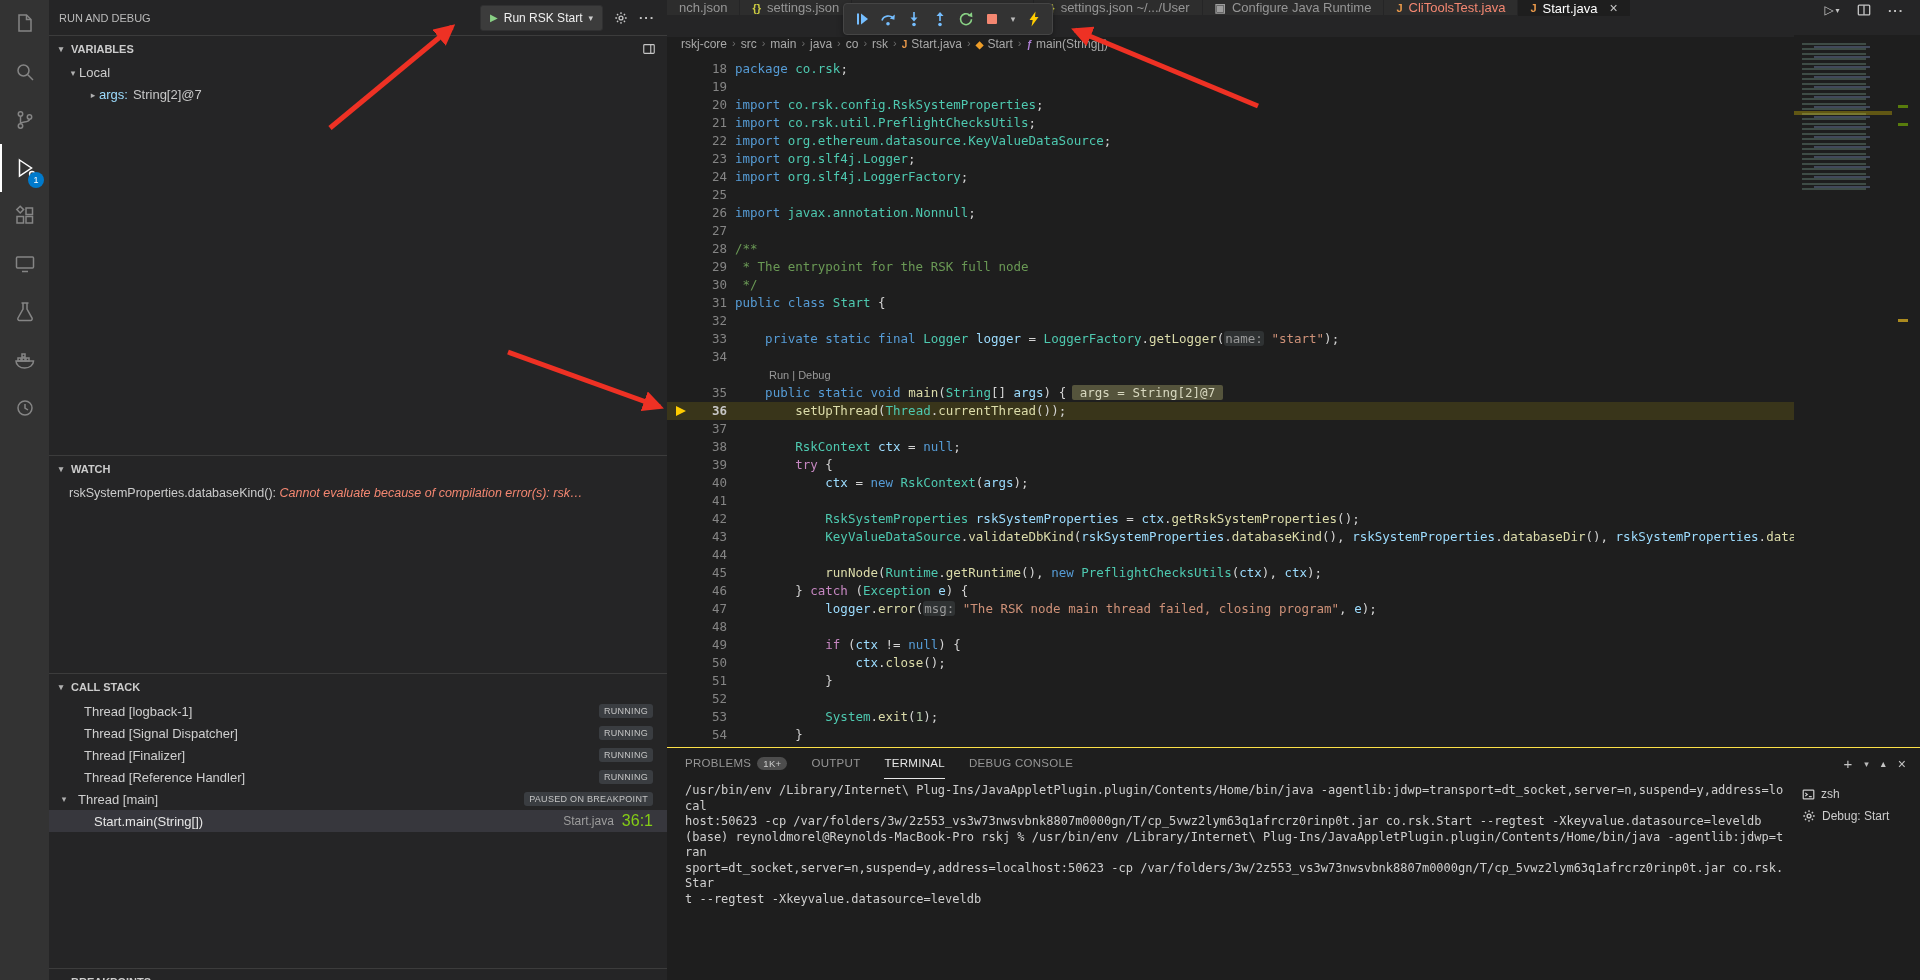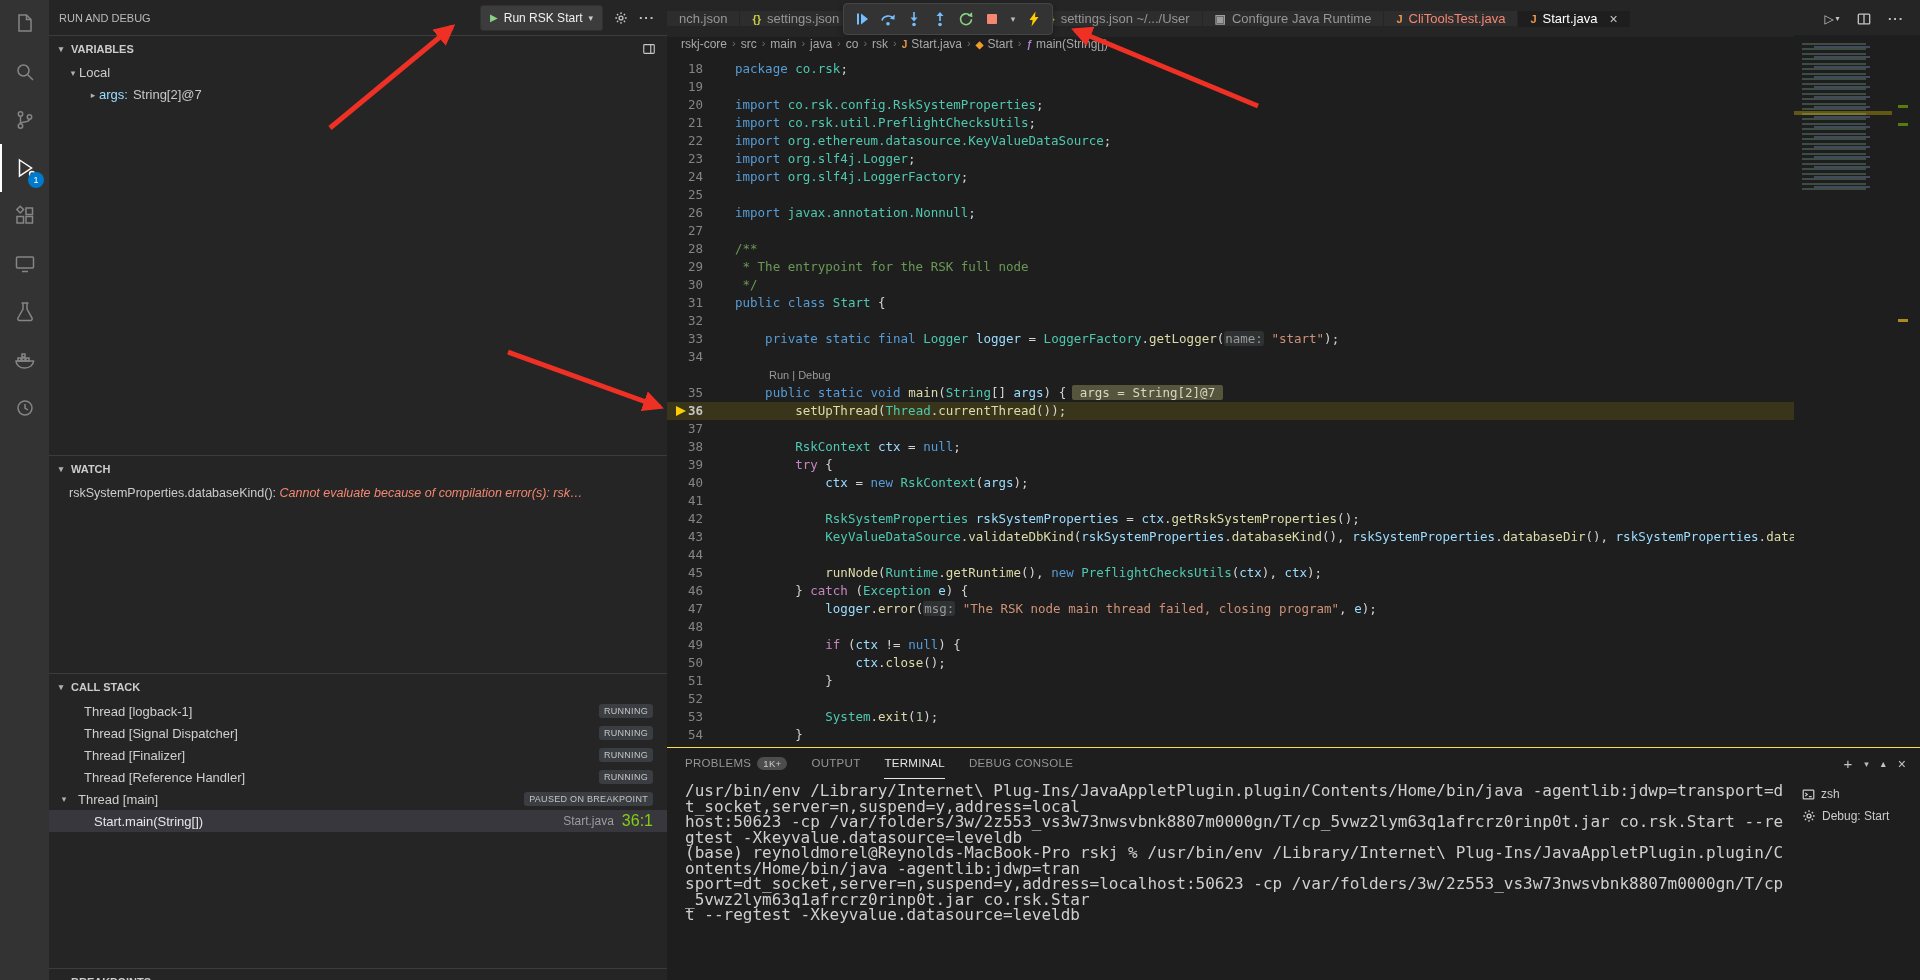--- a/index.html
+++ b/index.html
@@ -49,21 +49,21 @@
   .stack-row.expanded{padding-left:9px;}
   .stack-row.frame{padding-left:37px;background:#37373d;color:#e7e7e7;}
   .stack-label{white-space:nowrap;overflow:hidden;margin-left:8px;}
   .stack-right{margin-left:auto;display:flex;align-items:center;gap:8px;}
   .run-badge{background:#3a3d41;color:#c5c5c5;font-size:9px;border-radius:3px;padding:2px 5px;letter-spacing:.3px;white-space:nowrap;}
   .frame-file{color:#9d9d9d;font-size:12px;}
   .frame-line{color:#84cc16;font-size:16px;}
 
   
   .editor{position:absolute;left:667px;top:0;right:0;height:747px;background:#1e1e1e;overflow:hidden;}
-  .tabbar{height:37px;background:#252526;display:flex;align-items:center;position:relative;overflow:hidden;}
+  .tabbar{height:37px;background:#252526;display:flex;align-items:flex-start;position:relative;overflow:hidden;}
   .tab{display:flex;align-items:center;gap:6px;padding:0 12px;background:#2d2d2d;color:#969696;
        font-size:13px;border-right:1px solid #252526;white-space:nowrap;cursor:pointer;flex:none;}
   .tab.active{background:#1e1e1e;color:#ffffff;}
   .tab.error .tlabel{color:#f48771;}
   .ticon{font-size:11px;font-weight:bold;}
   .ticon.json{color:#cbcb41;}
   .ticon.java{color:#e8984a;}
   .ticon.rt{color:#9d9d9d;font-size:12px;}
   .tclose{margin-left:6px;color:#c5c5c5;font-size:14px;}
   .editor-actions{margin-left:auto;display:flex;align-items:center;gap:12px;padding:0 14px;color:#c5c5c5;flex:none;}
@@ -83,21 +83,21 @@
   .bc-ico.java{color:#e8984a;}
   .bc-ico.cls{color:#ee9d28;}
   .bc-ico.mth{color:#b180d7;font-style:italic;}
 
   .code{position:absolute;top:58px;left:0;right:126px;bottom:0;overflow:hidden;padding-top:2px;}
   .code-line{display:flex;height:18px;line-height:18px;font-family:"DejaVu Sans Mono",monospace;
              font-size:12.5px;white-space:pre;position:relative;}
   .code-line.current{background:rgba(255,222,0,0.12);}
   .gutter{width:68px;flex:none;position:relative;color:#858585;}
   .current .gutter{color:#c6c6c6;font-weight:bold;}
-  .lnum{position:absolute;right:32px;}
+  .lnum{position:absolute;right:8px;}
   .cur-arrow{position:absolute;left:9px;top:4px;width:0;height:0;border-left:10px solid #ffcc00;
              border-top:5px solid transparent;border-bottom:5px solid transparent;}
   .ltext{flex:1;color:#d4d4d4;overflow:hidden;}
   .codelens{color:#999999;font-family:"Liberation Sans",sans-serif;font-size:11px;margin-left:34px;cursor:pointer;}
   .inline-value{background:#55543c;color:#d8d8c0;border-radius:2px;margin-left:6px;}
   .tk-kw{color:#569cd6;} .tk-ctrl{color:#c586c0;} .tk-type{color:#4ec9b0;} .tk-ns{color:#4ec9b0;}
   .tk-fn{color:#dcdcaa;} .tk-str{color:#ce9178;} .tk-cmt{color:#6a9955;} .tk-var{color:#9cdcfe;}
   .tk-txt{color:#d4d4d4;} .tk-num{color:#b5cea8;}
   .tk-hint{color:#999999;background:#2f3233;border-radius:3px;padding:0 1px;}
 
@@ -114,21 +114,21 @@
   
   .panel{position:absolute;left:667px;right:0;top:747px;bottom:0;background:#1e1e1e;border-top:1px solid #fde047;}
   .panel-tabs{height:31px;display:flex;align-items:center;gap:24px;padding-left:18px;position:relative;}
   .ptab{height:100%;display:flex;align-items:center;gap:6px;font-size:11.5px;color:#969696;cursor:pointer;
         border-bottom:1px solid transparent;box-sizing:border-box;letter-spacing:.3px;}
   .ptab.active{color:#e7e7e7;border-bottom-color:#e7e7e7;}
   .pbadge{background:#4d4d4d;color:#cccccc;font-size:9.5px;border-radius:9px;padding:1px 6px;}
   .panel-actions{position:absolute;right:14px;top:0;height:31px;display:flex;align-items:center;gap:12px;color:#c5c5c5;}
   .panel-actions .pa{cursor:pointer;font-size:13px;display:flex;align-items:center;}
   .terminal{position:absolute;left:0;right:130px;top:31px;bottom:0;padding:4px 0 0 18px;overflow:hidden;}
-  .terminal-line{font-family:"DejaVu Sans Mono",monospace;font-size:16px;line-height:15.5px;color:#cfcfcf;
+  .terminal-line{font-family:"DejaVu Sans Mono",monospace;font-size:12px;line-height:15.5px;color:#cfcfcf;
                  white-space:pre-wrap;word-break:break-all;}
   .term-list{position:absolute;right:0;top:31px;bottom:0;width:128px;padding-top:4px;}
   .term-item{height:22px;display:flex;align-items:center;gap:6px;padding-left:10px;font-size:12px;color:#cccccc;cursor:pointer;}
   .term-item svg{fill:none;stroke:currentColor;stroke-width:1.2;flex:none;}
 
   
   .arrows{position:absolute;inset:0;width:1920px;height:980px;pointer-events:none;z-index:100;}
 </style>
 </head>
 <body>

